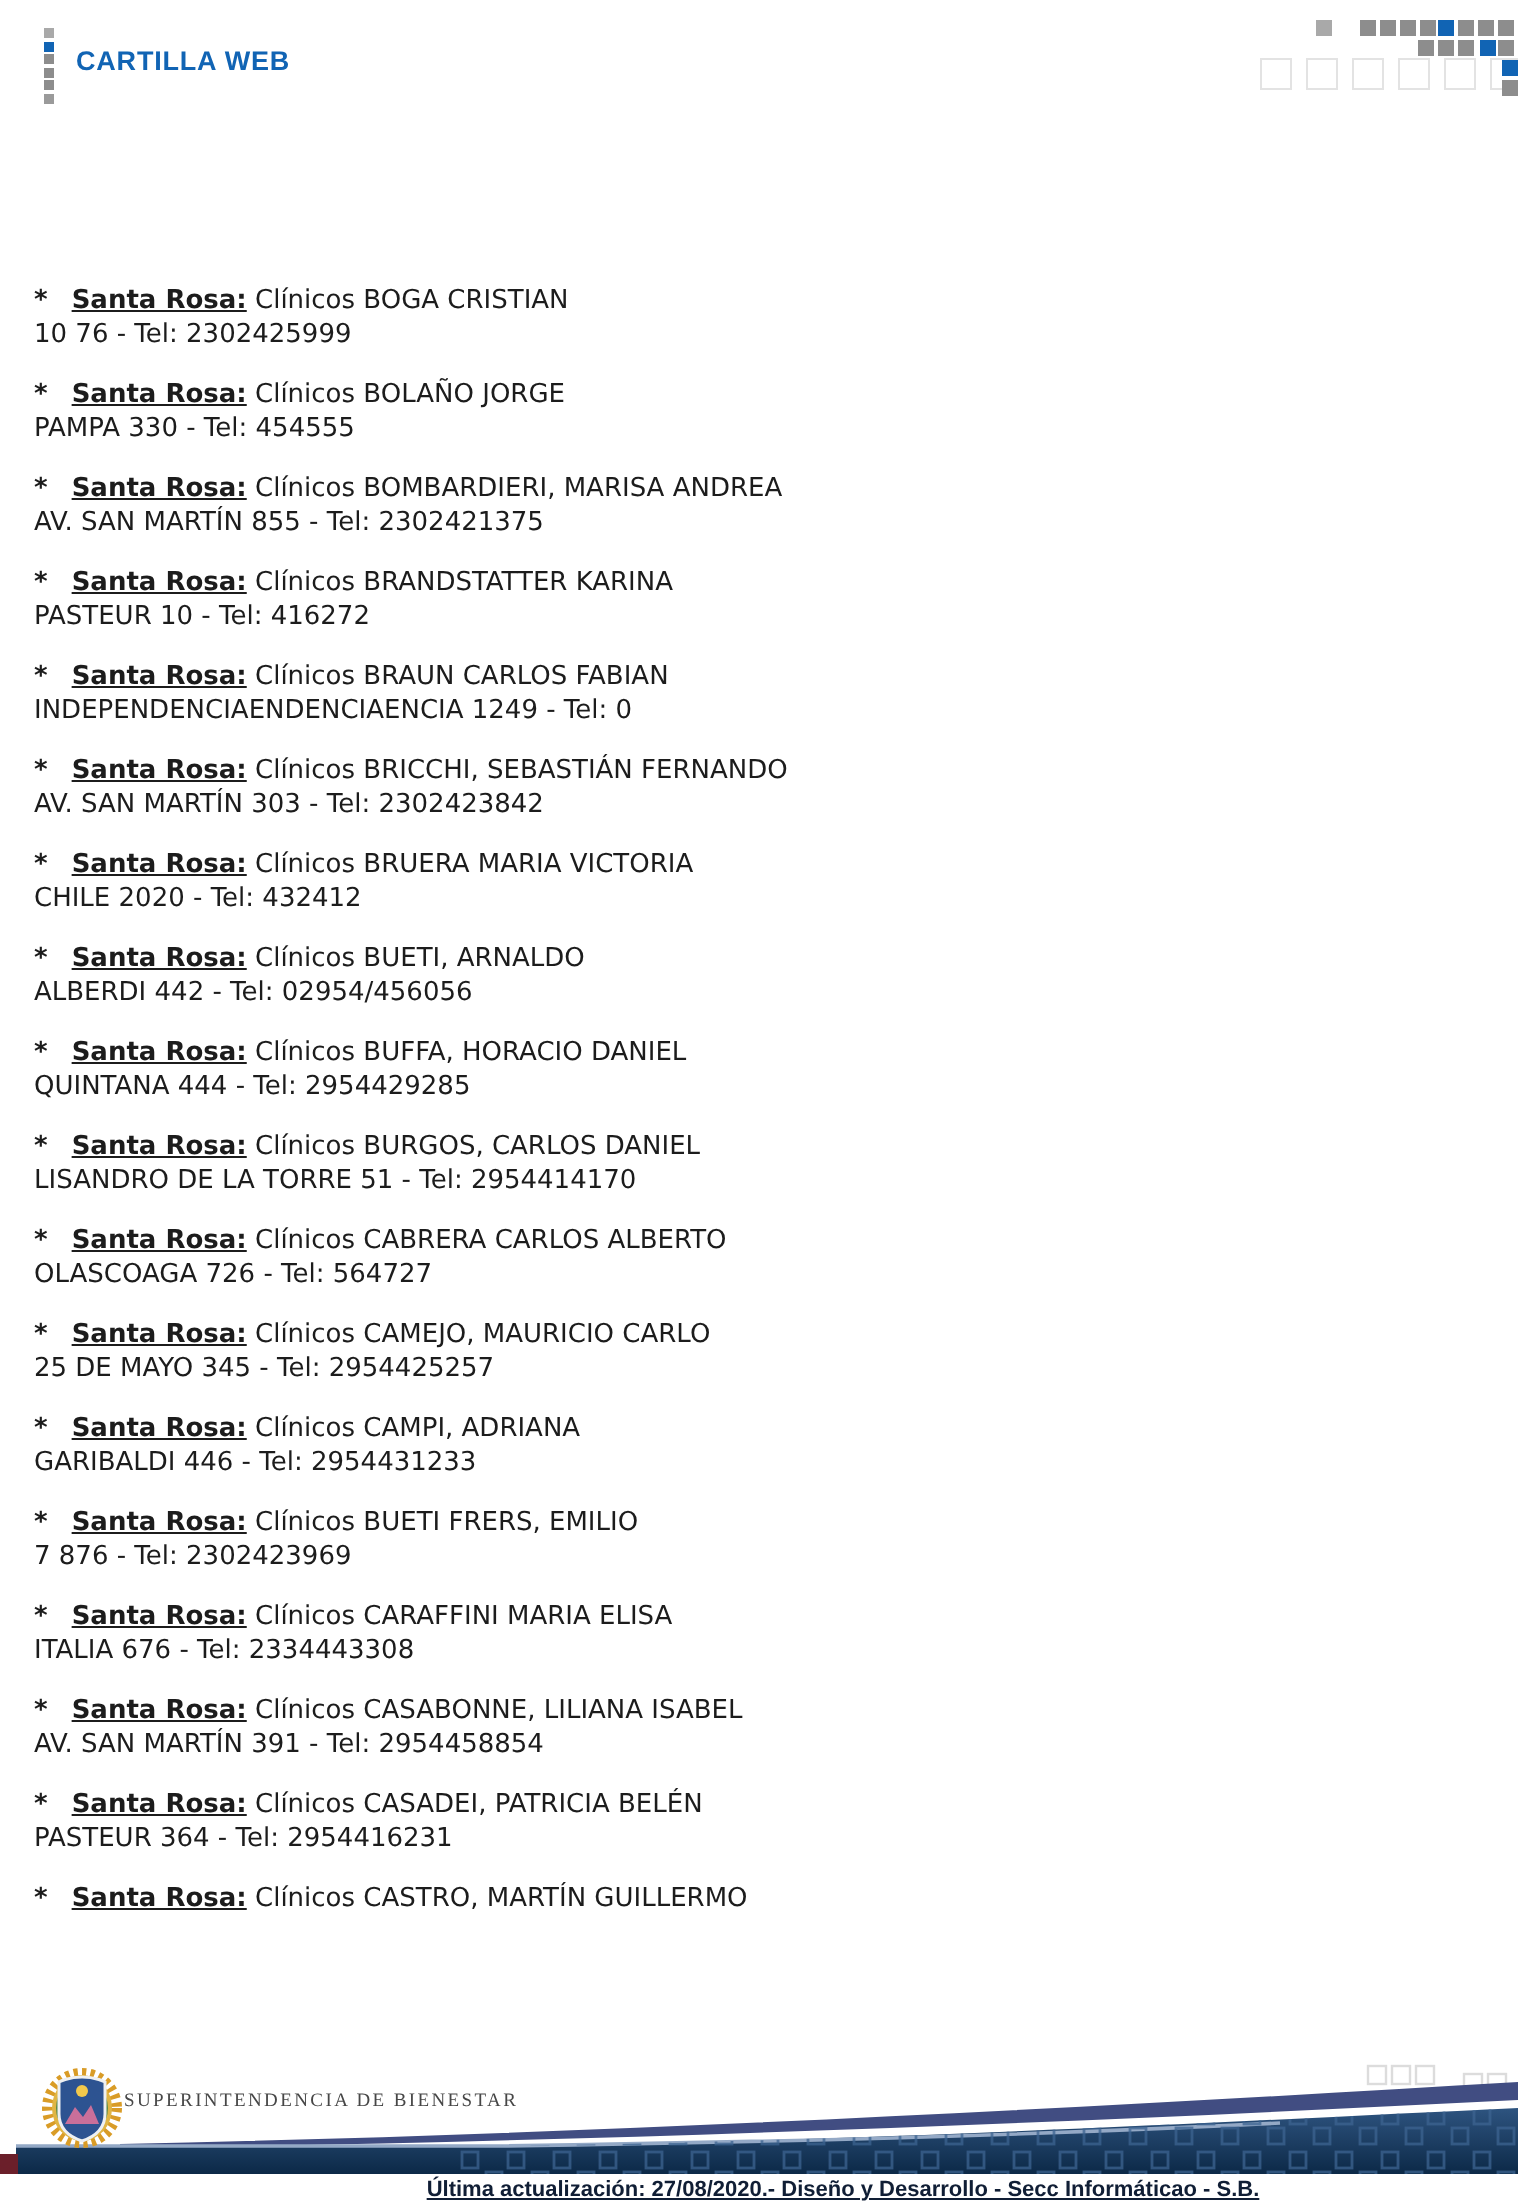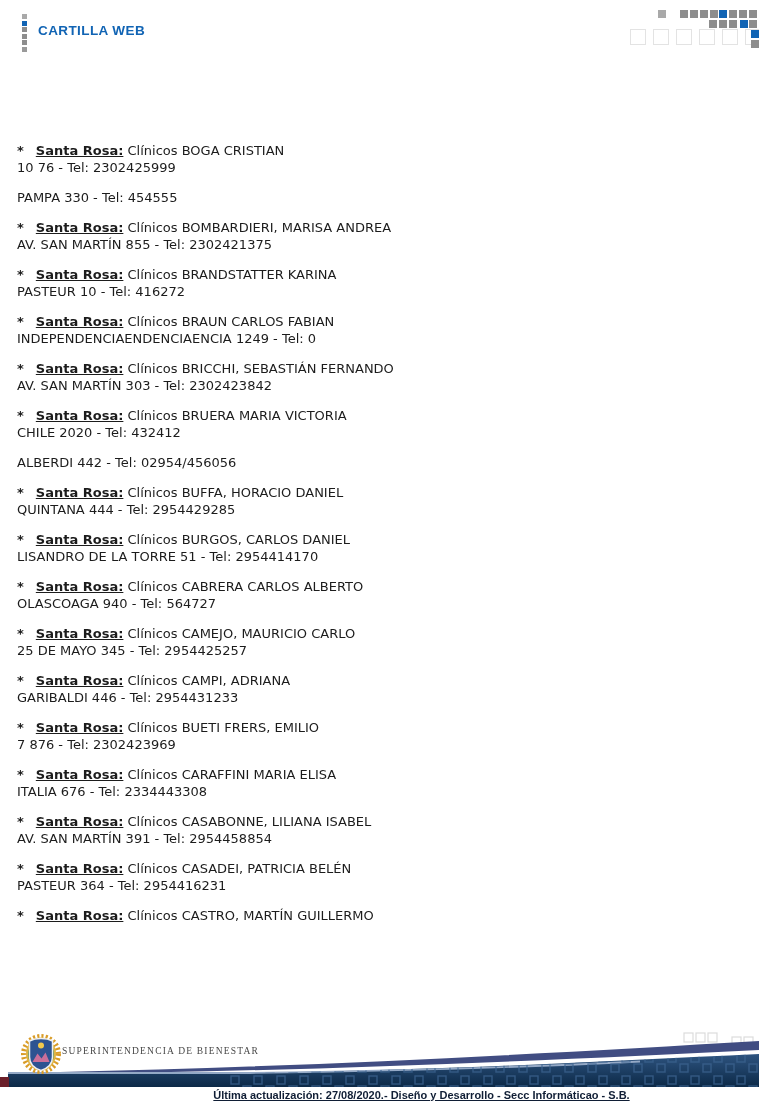--- a/index.html
+++ b/index.html
@@ -92,20 +92,21 @@
     </div>
 </div>
 
 <div class="list">
   <div class="entry">
     <div class="line1"><span class="star">*</span><span class="city">Santa Rosa:</span><span class="rest"> Clínicos BOGA CRISTIAN</span></div>
     <div class="detail">10 76 - Tel: 2302425999</div>
   </div>
 
   <div class="entry">
+    <div class="line1"><span class="star">*</span><span class="city">Santa Rosa:</span><span class="rest"> Clínicos BOLAÑO JORGE</span></div>
     <div class="detail">PAMPA 330 - Tel: 454555</div>
   </div>
 
   <div class="entry">
     <div class="line1"><span class="star">*</span><span class="city">Santa Rosa:</span><span class="rest"> Clínicos BOMBARDIERI, MARISA ANDREA</span></div>
     <div class="detail">AV. SAN MARTÍN 855 - Tel: 2302421375</div>
   </div>
 
   <div class="entry">
     <div class="line1"><span class="star">*</span><span class="city">Santa Rosa:</span><span class="rest"> Clínicos BRANDSTATTER KARINA</span></div>
@@ -121,36 +122,37 @@
     <div class="line1"><span class="star">*</span><span class="city">Santa Rosa:</span><span class="rest"> Clínicos BRICCHI, SEBASTIÁN FERNANDO</span></div>
     <div class="detail">AV. SAN MARTÍN 303 - Tel: 2302423842</div>
   </div>
 
   <div class="entry">
     <div class="line1"><span class="star">*</span><span class="city">Santa Rosa:</span><span class="rest"> Clínicos BRUERA MARIA VICTORIA</span></div>
     <div class="detail">CHILE 2020 - Tel: 432412</div>
   </div>
 
   <div class="entry">
+    <div class="line1"><span class="star">*</span><span class="city">Santa Rosa:</span><span class="rest"> Clínicos BUETI, ARNALDO</span></div>
     <div class="detail">ALBERDI 442 - Tel: 02954/456056</div>
   </div>
 
   <div class="entry">
     <div class="line1"><span class="star">*</span><span class="city">Santa Rosa:</span><span class="rest"> Clínicos BUFFA, HORACIO DANIEL</span></div>
     <div class="detail">QUINTANA 444 - Tel: 2954429285</div>
   </div>
 
   <div class="entry">
     <div class="line1"><span class="star">*</span><span class="city">Santa Rosa:</span><span class="rest"> Clínicos BURGOS, CARLOS DANIEL</span></div>
     <div class="detail">LISANDRO DE LA TORRE 51 - Tel: 2954414170</div>
   </div>
 
   <div class="entry">
     <div class="line1"><span class="star">*</span><span class="city">Santa Rosa:</span><span class="rest"> Clínicos CABRERA CARLOS ALBERTO</span></div>
-    <div class="detail">OLASCOAGA 940 - Tel: 564727</div>
+    <div class="detail">OLASCOAGA 726 - Tel: 564727</div>
   </div>
 
   <div class="entry">
     <div class="line1"><span class="star">*</span><span class="city">Santa Rosa:</span><span class="rest"> Clínicos CAMEJO, MAURICIO CARLO</span></div>
     <div class="detail">25 DE MAYO 345 - Tel: 2954425257</div>
   </div>
 
   <div class="entry">
     <div class="line1"><span class="star">*</span><span class="city">Santa Rosa:</span><span class="rest"> Clínicos CAMPI, ADRIANA</span></div>
     <div class="detail">GARIBALDI 446 - Tel: 2954431233</div>

